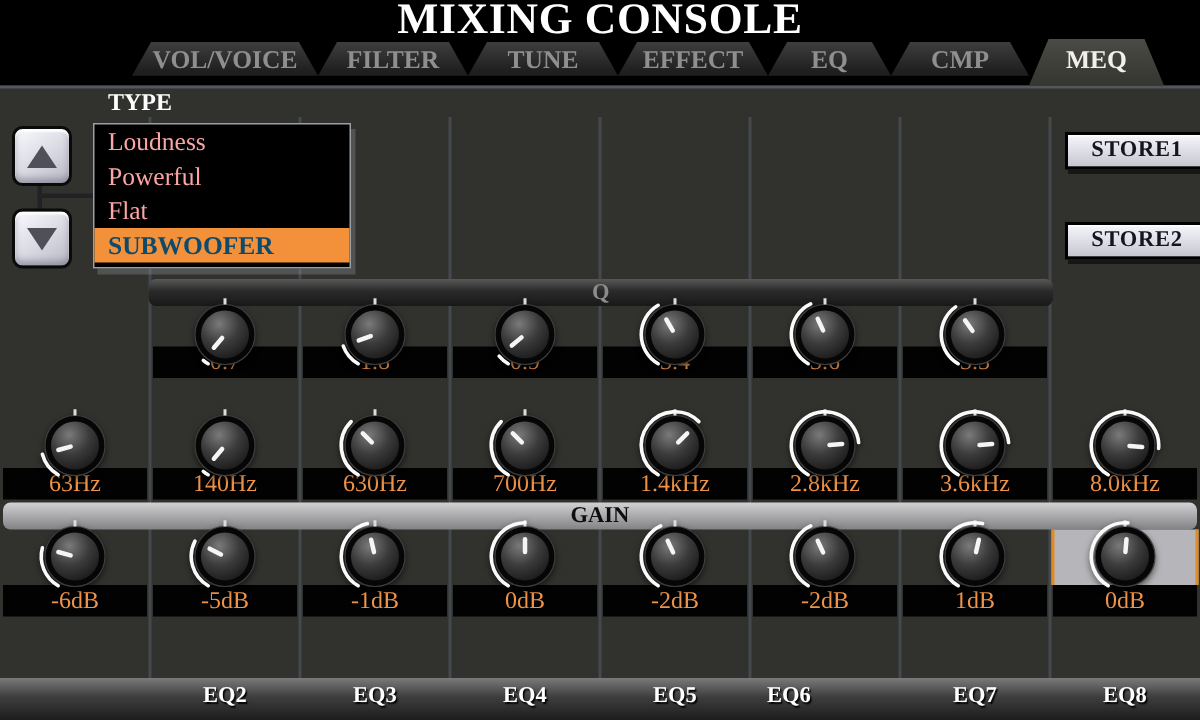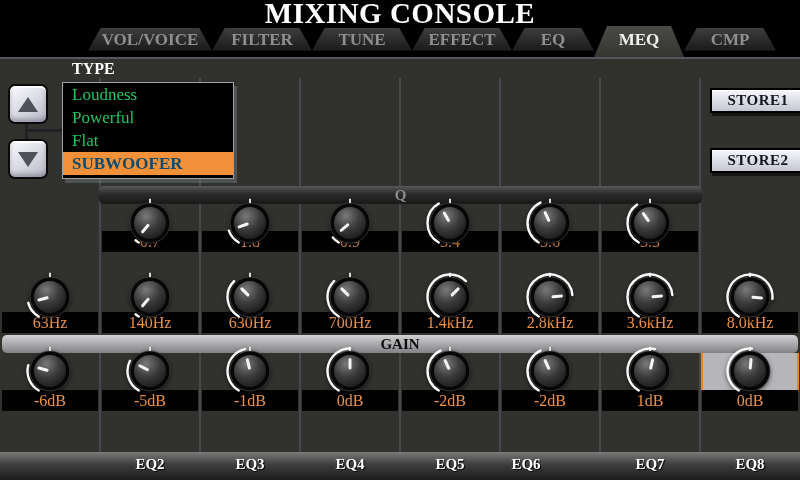--- a/index.html
+++ b/index.html
@@ -17,21 +17,21 @@
   .tab.active{height:31px;margin-bottom:0;line-height:27px;color:#f2f0ec;
        background:linear-gradient(#4a4a46,#353630);}
   
   .panel{position:absolute;left:0;top:57px;width:800px;height:423px;background:#31322e;
          border-top:2px solid #53565a;box-sizing:border-box;}
   .separator{position:absolute;width:2px;top:78px;height:374px;background:#45484c;z-index:1;}
   
   .type-label{position:absolute;left:72px;top:60px;color:#fff;font-size:16px;font-weight:bold;z-index:11;}
   .dropdown{position:absolute;left:62px;top:82px;width:170px;height:95px;background:#000;
             border:1px solid #9aa0a4;box-shadow:3px 4px 0 rgba(150,155,158,.32);z-index:10;}
-  .dd-item{height:23px;line-height:23px;padding-left:9px;font-size:17px;color:#22c55e;}
+  .dd-item{height:23px;line-height:23px;padding-left:9px;font-size:17px;color:#fca5a5;}
   .dd-item.selected{background:#f2913a;color:#0c4a6e;font-weight:bold;}
   
   .arrow-btn{position:absolute;left:8px;width:40px;height:40px;border:2px solid #0a0a0a;border-radius:7px;
              background:linear-gradient(145deg,#fafaff 0%,#d8d8e2 55%,#b8b8c6 100%);
              box-shadow:inset 0 2px 1px rgba(255,255,255,.9), inset 0 -3px 4px rgba(90,90,110,.45);
              display:flex;align-items:center;justify-content:center;z-index:5;box-sizing:border-box;}
   .tri-up{width:0;height:0;border-left:10px solid transparent;border-right:10px solid transparent;
           border-bottom:15px solid #50505a;}
   .tri-down{width:0;height:0;border-left:10px solid transparent;border-right:10px solid transparent;
           border-top:15px solid #50505a;}
@@ -75,22 +75,22 @@
   </svg>
 
   <div class="title">MIXING CONSOLE</div>
 
   <div class="tab-row" id="tab-row">
       <div class="tab" style="width: 124px;"><span>VOL/VOICE</span></div>
       <div class="tab" style="width: 100px;"><span>FILTER</span></div>
       <div class="tab" style="width: 100px;"><span>TUNE</span></div>
       <div class="tab" style="width: 100px;"><span>EFFECT</span></div>
       <div class="tab" style="width: 82px;"><span>EQ</span></div>
+      <div class="tab" style="width: 92px;"><span>CMP</span></div>
       <div class="tab active" style="width: 90px;"><span>MEQ</span></div>
-      <div class="tab" style="width: 92px;"><span>CMP</span></div>
     </div>
 
   <div class="panel"></div>
   <div id="separators">
       <div class="separator" style="left: 99px;"></div>
       <div class="separator" style="left: 199px;"></div>
       <div class="separator" style="left: 299px;"></div>
       <div class="separator" style="left: 399px;"></div>
       <div class="separator" style="left: 499px;"></div>
       <div class="separator" style="left: 599px;"></div>

